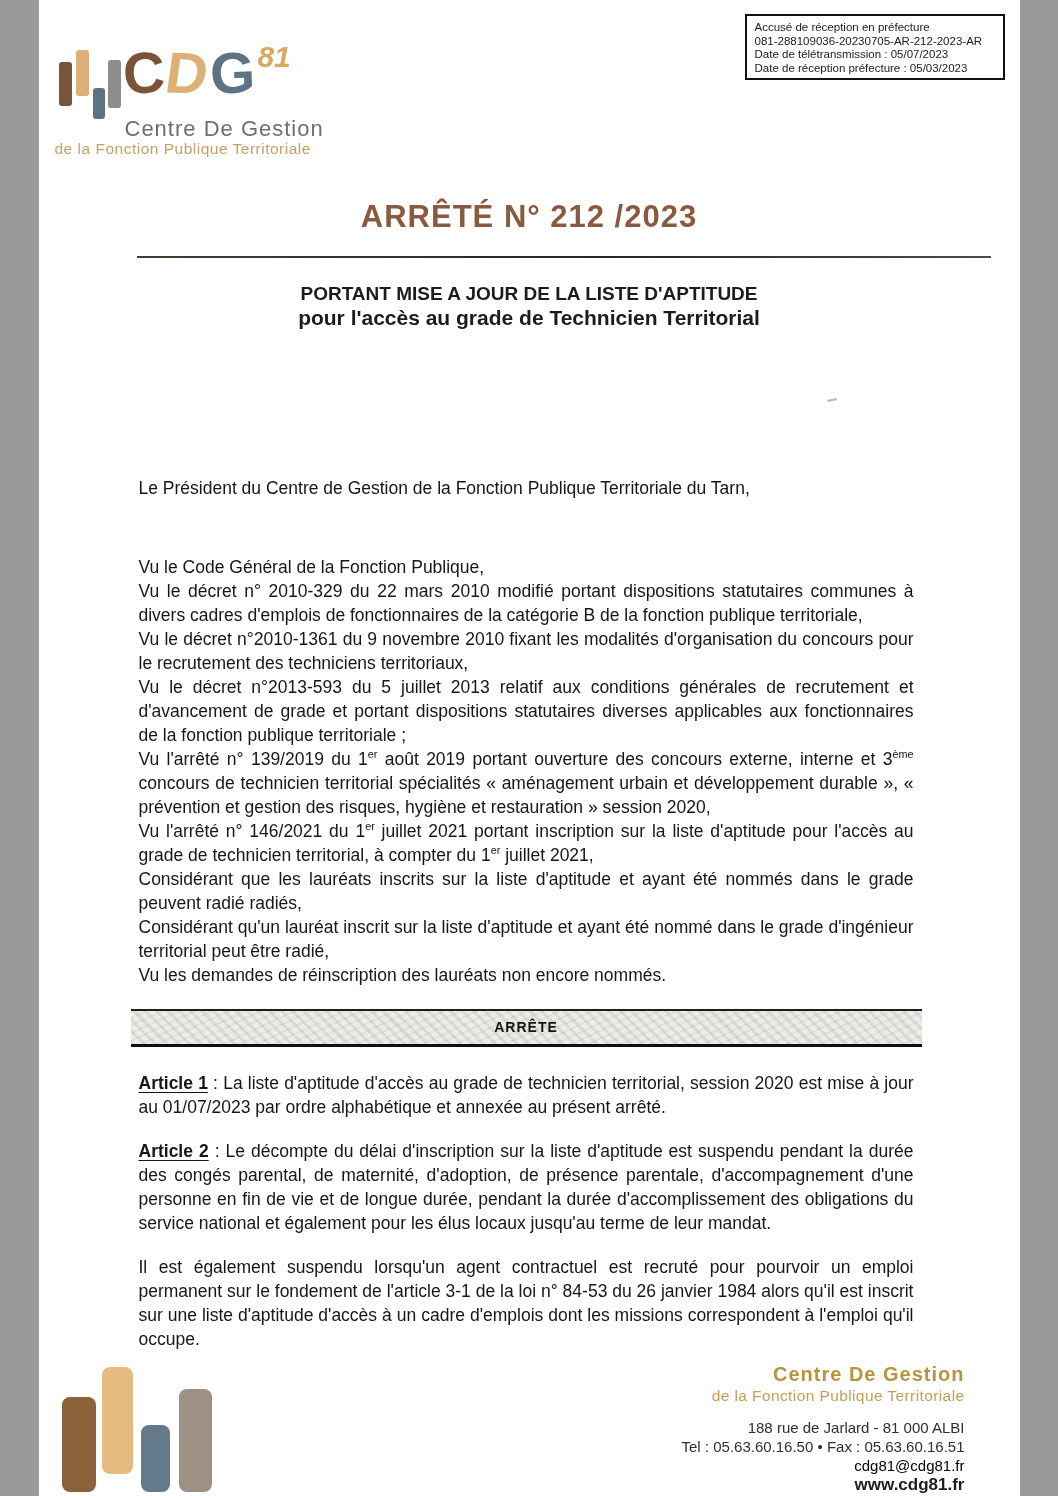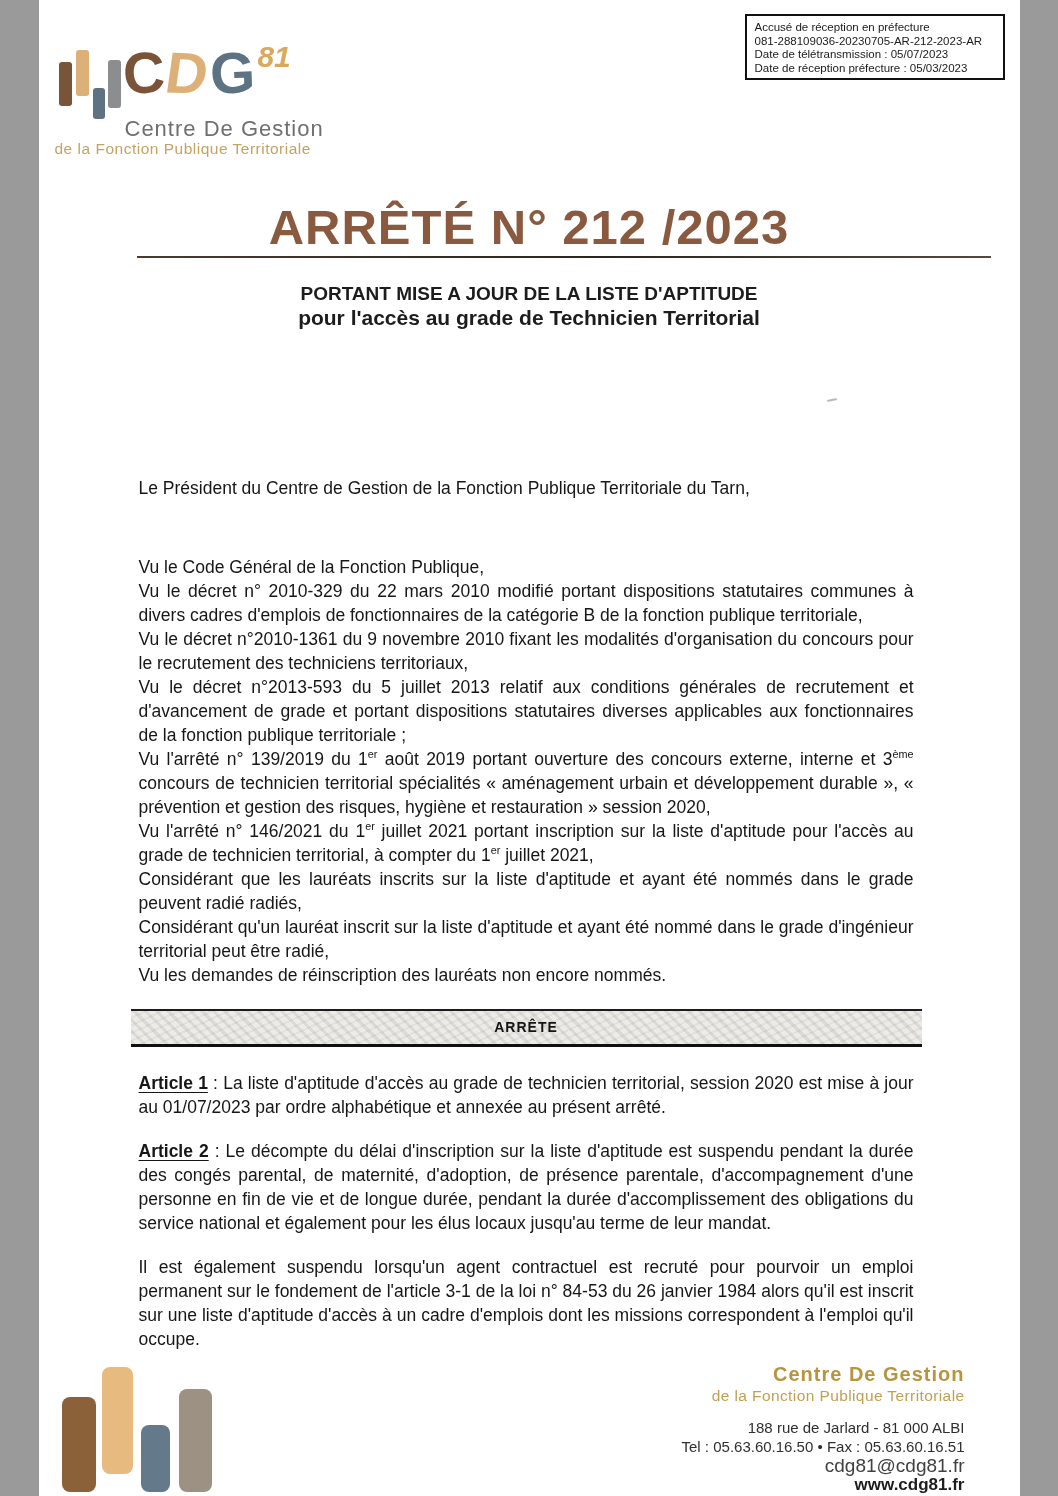--- a/index.html
+++ b/index.html
@@ -26,22 +26,22 @@
   .lb4{left:69px;top:60px;width:13px;height:48px;background:#8b8d8f;}
   .logo-word{position:absolute;left:84px;top:44px;font-weight:bold;font-size:58px;line-height:58px;letter-spacing:2px;}
   .logo-word .lc{color:#7a5438;display:inline-block;transform:rotate(-3deg);}
   .logo-word .ld{color:#ddb077;display:inline-block;transform:rotate(2deg) skewX(-6deg);}
   .logo-word .lg{color:#5d7383;display:inline-block;transform:rotate(-2deg);}
   .logo-word .l81{color:#d9a95e;font-size:30px;font-style:italic;position:relative;top:-26px;letter-spacing:0;}
   .logo-name{position:absolute;left:86px;top:116px;font-size:22px;letter-spacing:1px;color:#6f6f6f;}
   .logo-subname{position:absolute;left:16px;top:140px;font-size:15.5px;letter-spacing:.5px;color:#c5a264;}
   
   .title{
-    position:absolute;left:0;right:0;top:190px;margin:13px;text-align:center;
-    font-size:49px;line-height:48px;font-weight:bold;color:#8a5a40;letter-spacing:1px;
+    position:absolute;left:0;right:0;top:190px;margin:3px;text-align:center;
+    font-size:31px;line-height:48px;font-weight:bold;color:#8a5a40;letter-spacing:1px;
   }
   .title-rule{position:absolute;left:98px;top:256px;width:854px;height:2px;
     background:linear-gradient(90deg,#4a3a30,#2b2521 55%,#55483e);}
   .sub1{position:absolute;left:0;right:0;top:283px;text-align:center;font-size:19px;font-weight:bold;}
   .sub2{position:absolute;left:0;right:0;top:306px;text-align:center;font-size:21px;font-weight:bold;}
   .effective{position:absolute;left:0;right:0;top:357px;text-align:center;font-size:21px;font-weight:bold;}
   .effective .ul{text-decoration:underline;text-underline-offset:4px;}
   sup{font-size:.62em;vertical-align:super;line-height:0;}
   .scan-mark{position:absolute;left:788px;top:399px;width:10px;height:2px;background:#b8b8b4;transform:rotate(-10deg);border-radius:2px;}
   
@@ -71,21 +71,21 @@
   .footer-bars span{position:absolute;border-radius:8px;}
   .fb1{left:23px;top:1397px;width:34px;height:95px;background:#8a6138;}
   .fb2{left:63px;top:1367px;width:31px;height:107px;background:#e7bb80;}
   .fb3{left:102px;top:1425px;width:29px;height:67px;background:#64798a;}
   .fb4{left:140px;top:1389px;width:33px;height:103px;background:#9c9183;}
   .footer-info{position:absolute;right:55px;top:1363px;text-align:right;}
   .f-org{font-size:20px;font-weight:bold;letter-spacing:1px;color:#b8943c;}
   .f-sub{font-size:15.5px;letter-spacing:.4px;color:#c0a055;margin-top:1px;}
   .f-addr{margin-top:13px;font-size:15px;line-height:19px;color:#2f2f2f;}
   .f-tel{font-size:15px;line-height:19px;color:#2f2f2f;}
-  .f-mail{font-size:19px;line-height:19px;color:#404040;text-align:right;}
+  .f-mail{font-size:15px;line-height:19px;color:#000000;text-align:right;}
   .f-web{font-size:17px;line-height:20px;font-weight:bold;color:#1d1d1d;}
 </style>
 </head>
 <body>
 
 <div class="page">
 
   <div class="stamp">
     <div>Accusé de réception en préfecture</div>
     <div>081-288109036-20230705-AR-212-2023-AR</div>

